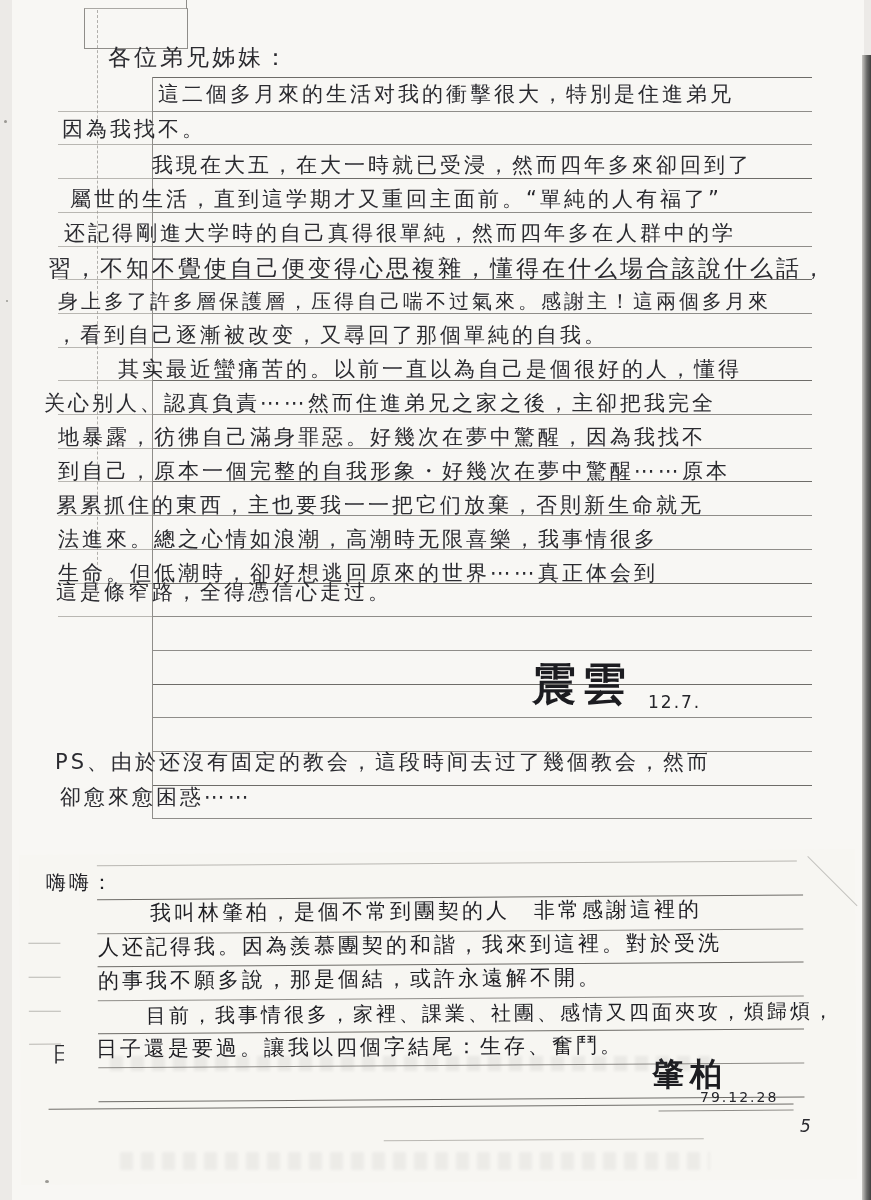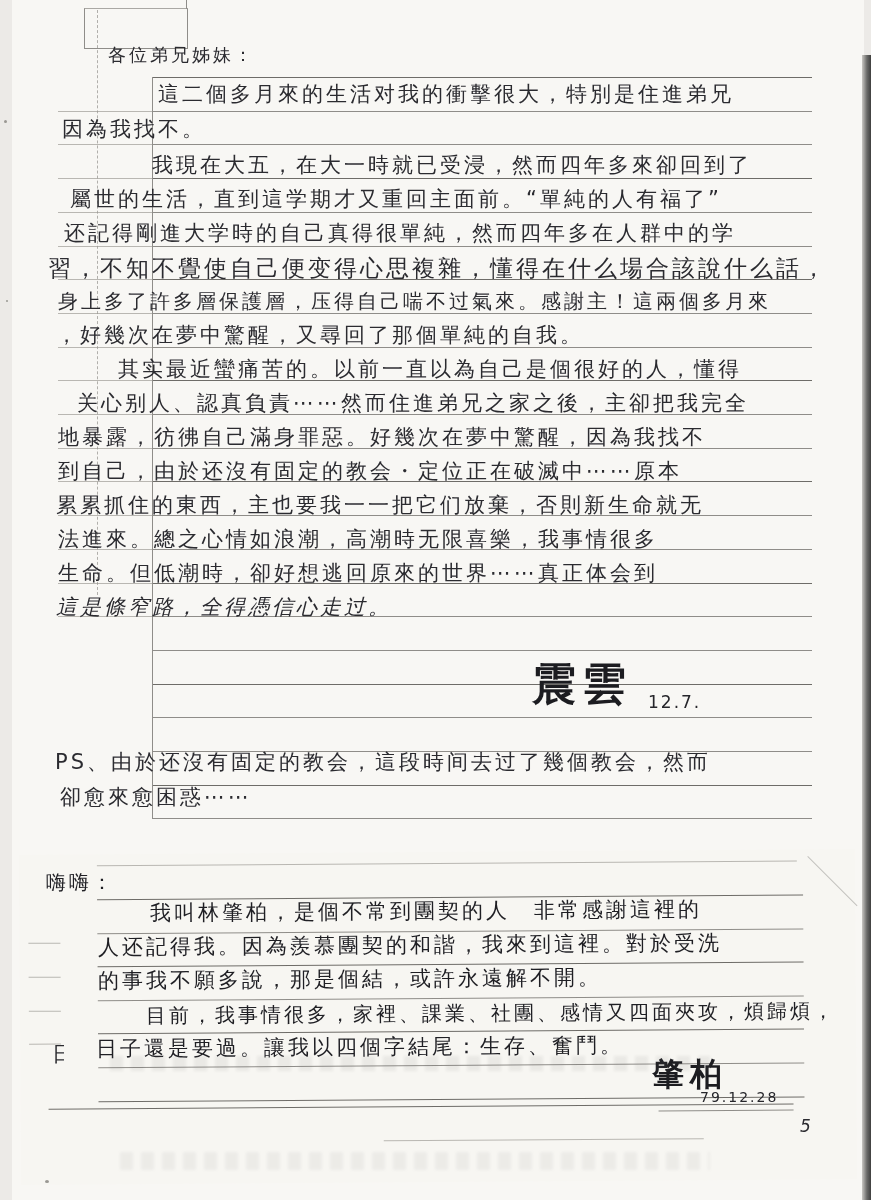--- a/index.html
+++ b/index.html
@@ -124,38 +124,38 @@
   </div>
 
 <div class="topbox"></div>
 <div class="topbox-ext"></div>
 <div class="dashline" style="left:97px;top:10px;height:585px;"></div>
 
 <div class="speck" style="left:4px;top:120px;width:3px;height:3px;"></div>
 <div class="speck" style="left:6px;top:300px;width:2px;height:2px;"></div>
 <div class="speck" style="left:45px;top:1180px;width:4px;height:3px;"></div>
 
-<div class="hw" style="left:108px;top:46px;font-size:18px;">各位弟兄姊妹：</div>
+<div class="hw" style="left:108px;top:46px;font-size:23px;">各位弟兄姊妹：</div>
 
 <div class="hw" style="left:158px;top:84px;">這二個多月來的生活对我的衝擊很大，特別是住進弟兄</div>
 <div class="hw" style="left:62px;top:119px;">因為我找不。</div>
 <div class="hw" style="left:152px;top:155px;">我現在大五，在大一時就已受浸，然而四年多來卻回到了</div>
 <div class="hw" style="left:70px;top:189px;">屬世的生活，直到這学期才又重回主面前。“單純的人有福了”</div>
 <div class="hw" style="left:64px;top:223px;">还記得剛進大学時的自己真得很單純，然而四年多在人群中的学</div>
 <div class="hw" style="left:48px;top:257px;font-size:23px;">習，不知不覺使自己便变得心思複雜，懂得在什么場合該說什么話，</div>
 <div class="hw" style="left:58px;top:291px;font-size:20px;">身上多了許多層保護層，压得自己喘不过氣來。感謝主！這兩個多月來</div>
-<div class="hw" style="left:56px;top:325px;">，好幾次在夢中驚醒，又尋回了那個單純的自我。</div>
+<div class="hw" style="left:56px;top:325px;">，看到自己逐漸被改变，又尋回了那個單純的自我。</div>
 <div class="hw" style="left:118px;top:359px;">其实最近蠻痛苦的。以前一直以為自己是個很好的人，懂得</div>
-<div class="hw" style="left:77px;top:393px;">关心别人、認真負責⋯⋯然而住進弟兄之家之後，主卻把我完全</div>
+<div class="hw" style="left:44px;top:393px;">关心别人、認真負責⋯⋯然而住進弟兄之家之後，主卻把我完全</div>
 <div class="hw" style="left:58px;top:427px;">地暴露，彷彿自己滿身罪惡。好幾次在夢中驚醒，因為我找不</div>
-<div class="hw" style="left:58px;top:461px;">到自己，由於还沒有固定的教会・定位正在破滅中⋯⋯原本</div>
+<div class="hw" style="left:58px;top:461px;">到自己，原本一個完整的自我形象・好幾次在夢中驚醒⋯⋯原本</div>
 <div class="hw" style="left:56px;top:495px;">累累抓住的東西，主也要我一一把它们放棄，否則新生命就无</div>
 <div class="hw" style="left:58px;top:529px;">法進來。總之心情如浪潮，高潮時无限喜樂，我事情很多</div>
 <div class="hw" style="left:58px;top:563px;">生命。但低潮時，卻好想逃回原來的世界⋯⋯真正体会到</div>
-<div class="hw" style="left:56px;top:597px;font-style:italic;">這是條窄路，全得憑信心走过。</div>
+<div class="hw" style="left:56px;top:582px;">這是條窄路，全得憑信心走过。</div>
 
 <div class="hw sig-name" style="left:532px;top:662px;">震雲</div>
 <div class="hw sig-date" style="left:648px;top:694px;">12.7.</div>
 
 <div class="hw" style="left:55px;top:752px;">PS、由於还沒有固定的教会，這段時间去过了幾個教会，然而</div>
 <div class="hw" style="left:60px;top:787px;">卻愈來愈困惑⋯⋯</div>
 
 <div class="hw hw2" style="left:46px;top:872px;font-size:20px;transform:rotate(-0.4deg);">嗨嗨：</div>
 
 <div class="hw hw2" style="left:150px;top:901px;transform:rotate(-0.4deg);">我叫林肇柏，是個不常到團契的人　非常感謝這裡的</div>

